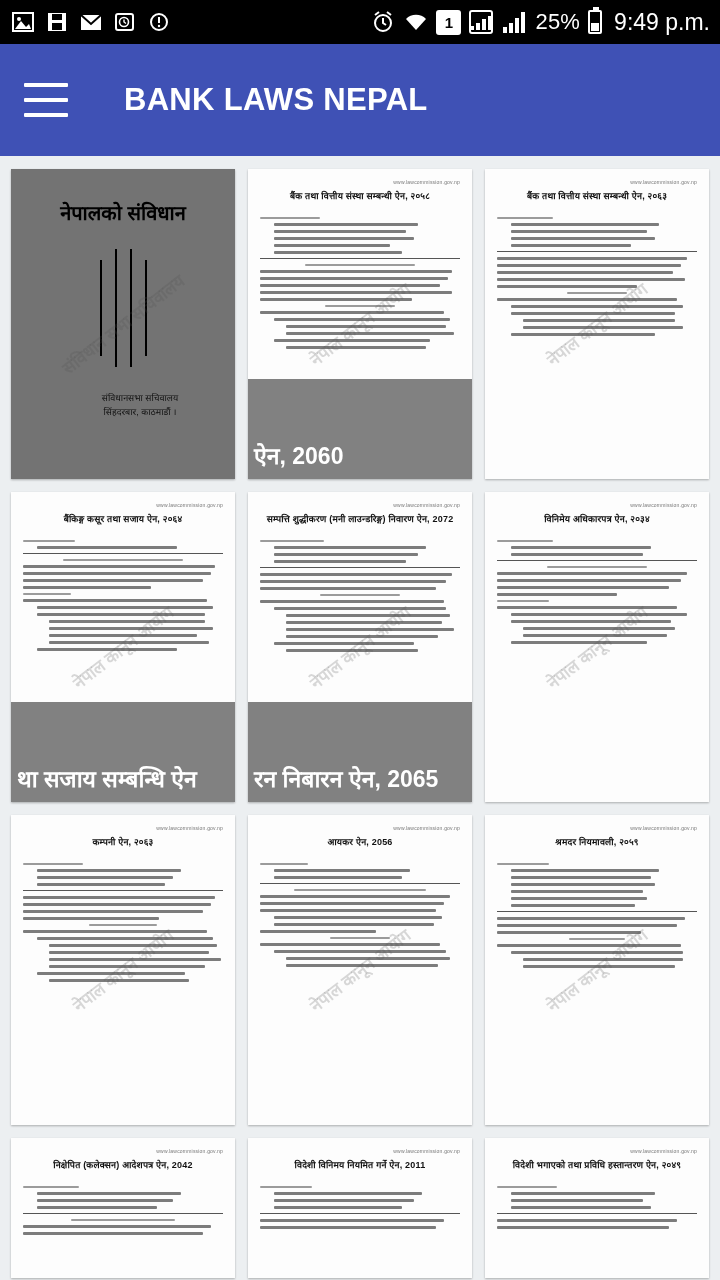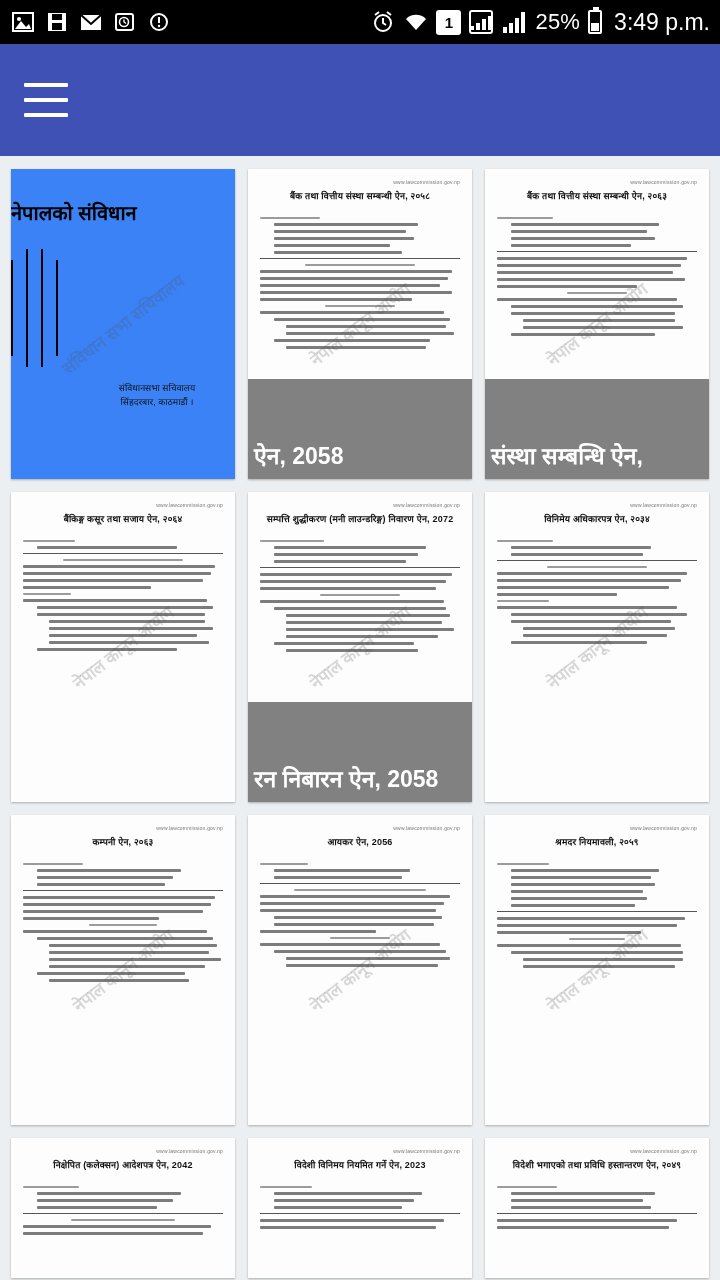--- a/index.html
+++ b/index.html
@@ -128,34 +128,34 @@
     transform: translate(-50%,-50%) rotate(-38deg);
     font-size: 17px;
     color: rgba(80,80,80,.22);
     white-space: nowrap;
     pointer-events: none;
     font-weight: bold;
   }
 
   
   .const {
-    position: absolute; inset: 0; background: #3b82f6;
-    display: flex; flex-direction: column; align-items: flex-start;
+    position: absolute; inset: 0; background: #737373;
+    display: flex; flex-direction: column; align-items: center;
   }
   .const .title {
     margin-top: 30px;
     font-size: 20px; font-weight: bold; color: #000;
   }
   .const .pillars {
     margin-top: 22px; height: 120px; display: flex; gap: 13px; align-items: center;
   }
   .const .pillars i { display:block; width: 2px; height: 118px; background:#000; }
   .const .pillars i.short { height: 96px; }
   .const .foot {
-    position: absolute; bottom: 70px; width: 100%; text-align: center;
+    position: absolute; bottom: 60px; width: 100%; text-align: center;
     font-size: 9px; color: #111; line-height: 1.5; margin-left: 34px;
   }
 
   .caption {
     position: absolute;
     left: 0; right: 0; bottom: 0;
     height: 100px;
     background: rgba(90,90,90,.76);
     color: #fff;
     display: flex;
@@ -238,30 +238,31 @@
           <i></i>
           <i></i>
           <i></i>
           <i></i>
         </span>
     </span>
     <span class="sb-pct">25%</span>
     <span class="sb-batt">
         <i></i>
       </span>
-    <span class="sb-time">3:49 p.m.</span>
+    <span class="sb-time">9:49 p.m.</span>
   </div>
 </div>
 
 <div class="appbar">
   <div class="hamburger">
     <span></span>
       <span></span>
       <span></span>
   </div>
+  <div class="app-title">BANK LAWS NEPAL</div>
 </div>
 
 <div class="grid">
 
   <div class="card">
     <div class="const">
       <div class="title">नेपालको संविधान</div>
       <div class="pillars">
           <i class="short"></i>
           <i></i>
@@ -302,21 +303,21 @@
         <div class="ln" style="width:92%"></div>
         <div class="ln ind" style="width:88%"></div>
         <div class="ln ind2" style="width:80%"></div>
         <div class="ln ind2" style="width:84%"></div>
         <div class="ln ind" style="width:78%"></div>
         <div class="ln ind2" style="width:70%"></div>
       </div>
     </div>
     <div class="watermark">नेपाल कानून आयोग</div>
     <div class="caption">
-        <span>ऐन, 2058</span>
+        <span>ऐन, 2060</span>
       </div>
   </div>
 
   <div class="card">
     <div class="doc">
       <div class="url">www.lawcommission.gov.np</div>
       <div class="head">बैंक तथा वित्तीय संस्था सम्बन्धी ऐन, २०६३</div>
       <div class="subhead">
           <span>&nbsp;</span>
           <span>&nbsp;</span>
@@ -336,23 +337,20 @@
         <div class="ln sm" style="width:30%;margin-left:auto;margin-right:auto"></div>
         <div class="ln" style="width:90%"></div>
         <div class="ln ind" style="width:86%"></div>
         <div class="ln ind" style="width:82%"></div>
         <div class="ln ind2" style="width:76%"></div>
         <div class="ln ind2" style="width:80%"></div>
         <div class="ln ind" style="width:72%"></div>
       </div>
     </div>
     <div class="watermark">नेपाल कानून आयोग</div>
-    <div class="caption">
-        <span>संस्था सम्बन्धि ऐन,</span>
-      </div>
   </div>
 
   <div class="card">
     <div class="doc">
       <div class="url">www.lawcommission.gov.np</div>
       <div class="head">बैंकिङ्ग कसूर तथा सजाय ऐन, २०६४</div>
       <div class="subhead">
           <span>&nbsp;</span>
           <span>&nbsp;</span>
         </div>
@@ -370,20 +368,23 @@
         <div class="ln ind" style="width:88%"></div>
         <div class="ln ind" style="width:84%"></div>
         <div class="ln ind2" style="width:78%"></div>
         <div class="ln ind2" style="width:82%"></div>
         <div class="ln ind2" style="width:74%"></div>
         <div class="ln ind2" style="width:80%"></div>
         <div class="ln ind" style="width:70%"></div>
       </div>
     </div>
     <div class="watermark">नेपाल कानून आयोग</div>
+    <div class="caption">
+        <span>था सजाय सम्बन्धि ऐन</span>
+      </div>
   </div>
 
   <div class="card">
     <div class="doc">
       <div class="url">www.lawcommission.gov.np</div>
       <div class="head">सम्पत्ति शुद्धीकरण (मनी लाउन्डरिङ्ग) निवारण ऐन, 2072</div>
       <div class="subhead">
           <span>&nbsp;</span>
           <span>&nbsp;</span>
         </div>
@@ -402,21 +403,21 @@
         <div class="ln ind2" style="width:82%"></div>
         <div class="ln ind2" style="width:78%"></div>
         <div class="ln ind2" style="width:84%"></div>
         <div class="ln ind2" style="width:76%"></div>
         <div class="ln ind" style="width:70%"></div>
         <div class="ln ind2" style="width:66%"></div>
       </div>
     </div>
     <div class="watermark">नेपाल कानून आयोग</div>
     <div class="caption">
-        <span>रन निबारन ऐन, 2058</span>
+        <span>रन निबारन ऐन, 2065</span>
       </div>
   </div>
 
   <div class="card">
     <div class="doc">
       <div class="url">www.lawcommission.gov.np</div>
       <div class="head">विनिमेय अधिकारपत्र ऐन, २०३४</div>
       <div class="subhead">
           <span>&nbsp;</span>
           <span>&nbsp;</span>
@@ -552,21 +553,21 @@
         <div class="ln sm" style="width:52%;margin-left:auto;margin-right:auto"></div>
         <div class="ln" style="width:94%"></div>
         <div class="ln" style="width:90%"></div>
       </div>
     </div>
   </div>
 
   <div class="card partial">
     <div class="doc">
       <div class="url">www.lawcommission.gov.np</div>
-      <div class="head">विदेशी विनिमय नियमित गर्ने ऐन, 2023</div>
+      <div class="head">विदेशी विनिमय नियमित गर्ने ऐन, 2011</div>
       <div class="subhead">
           <span>&nbsp;</span>
           <span>&nbsp;</span>
         </div>
       <div class="lines">
         <div class="ln sm" style="width:26%"></div>
         <div class="ln ind" style="width:74%"></div>
         <div class="ln ind" style="width:70%"></div>
         <div class="ln ind" style="width:64%"></div>
         <div class="rule"></div>

